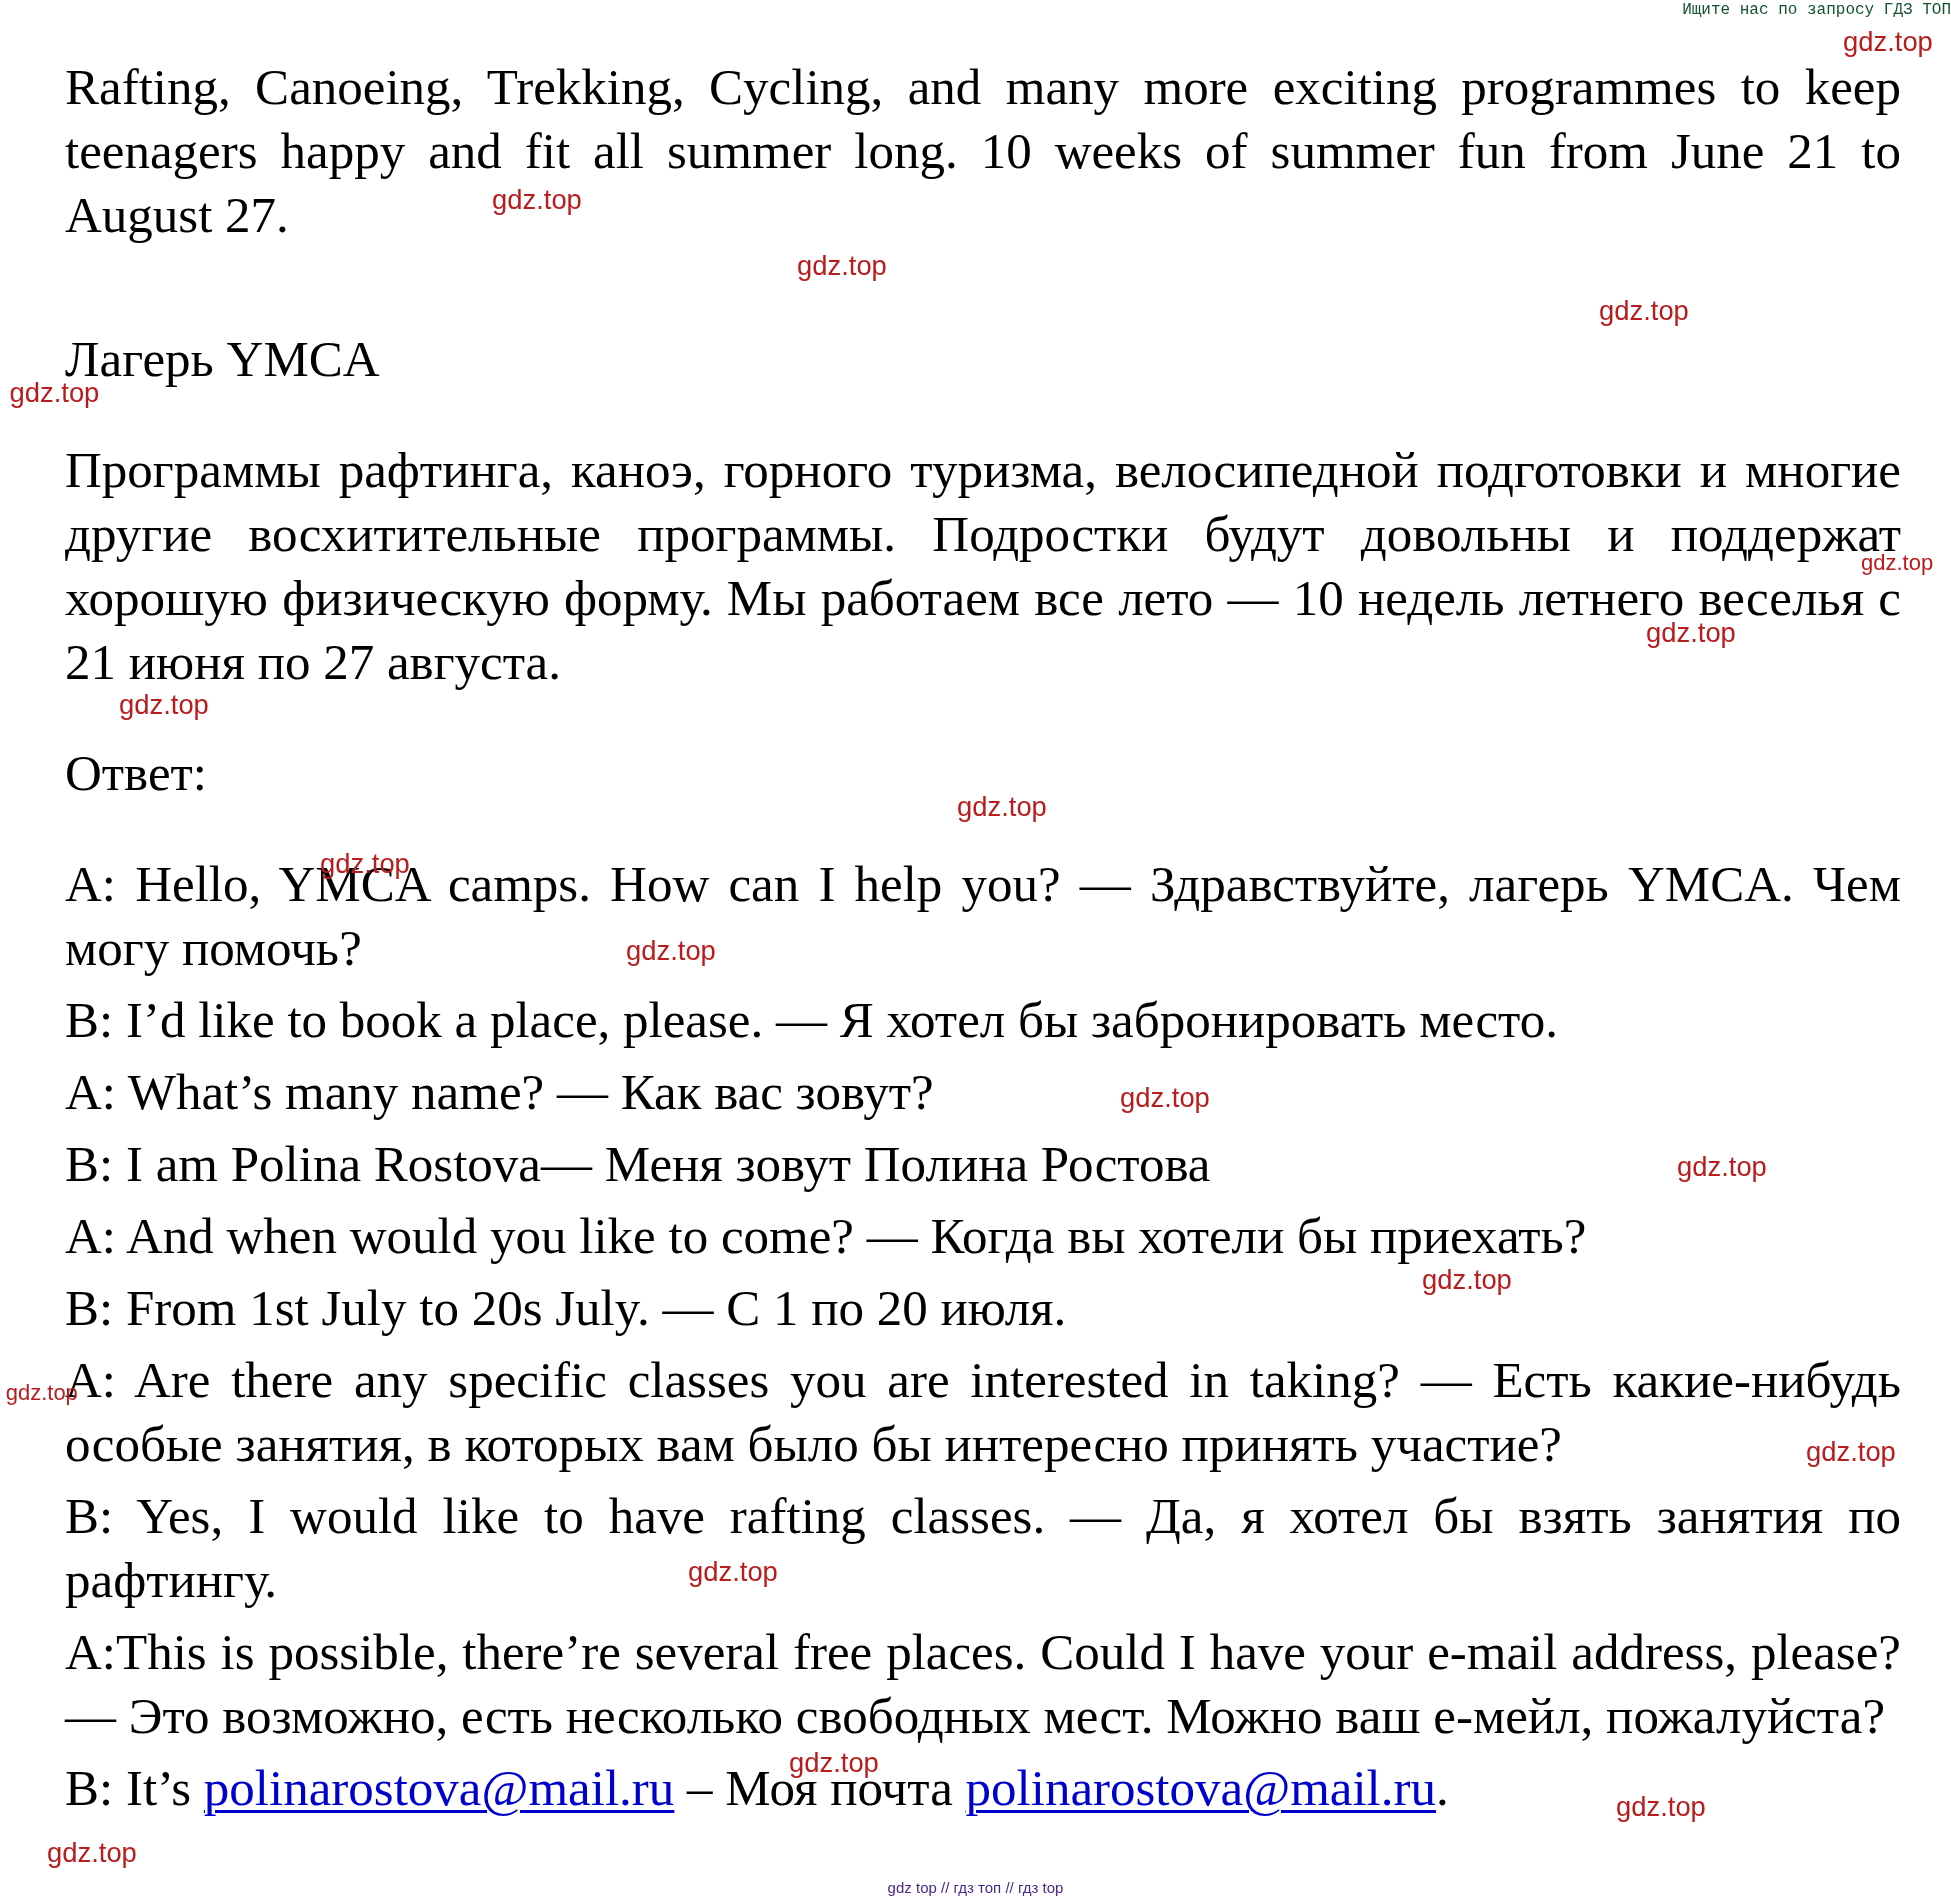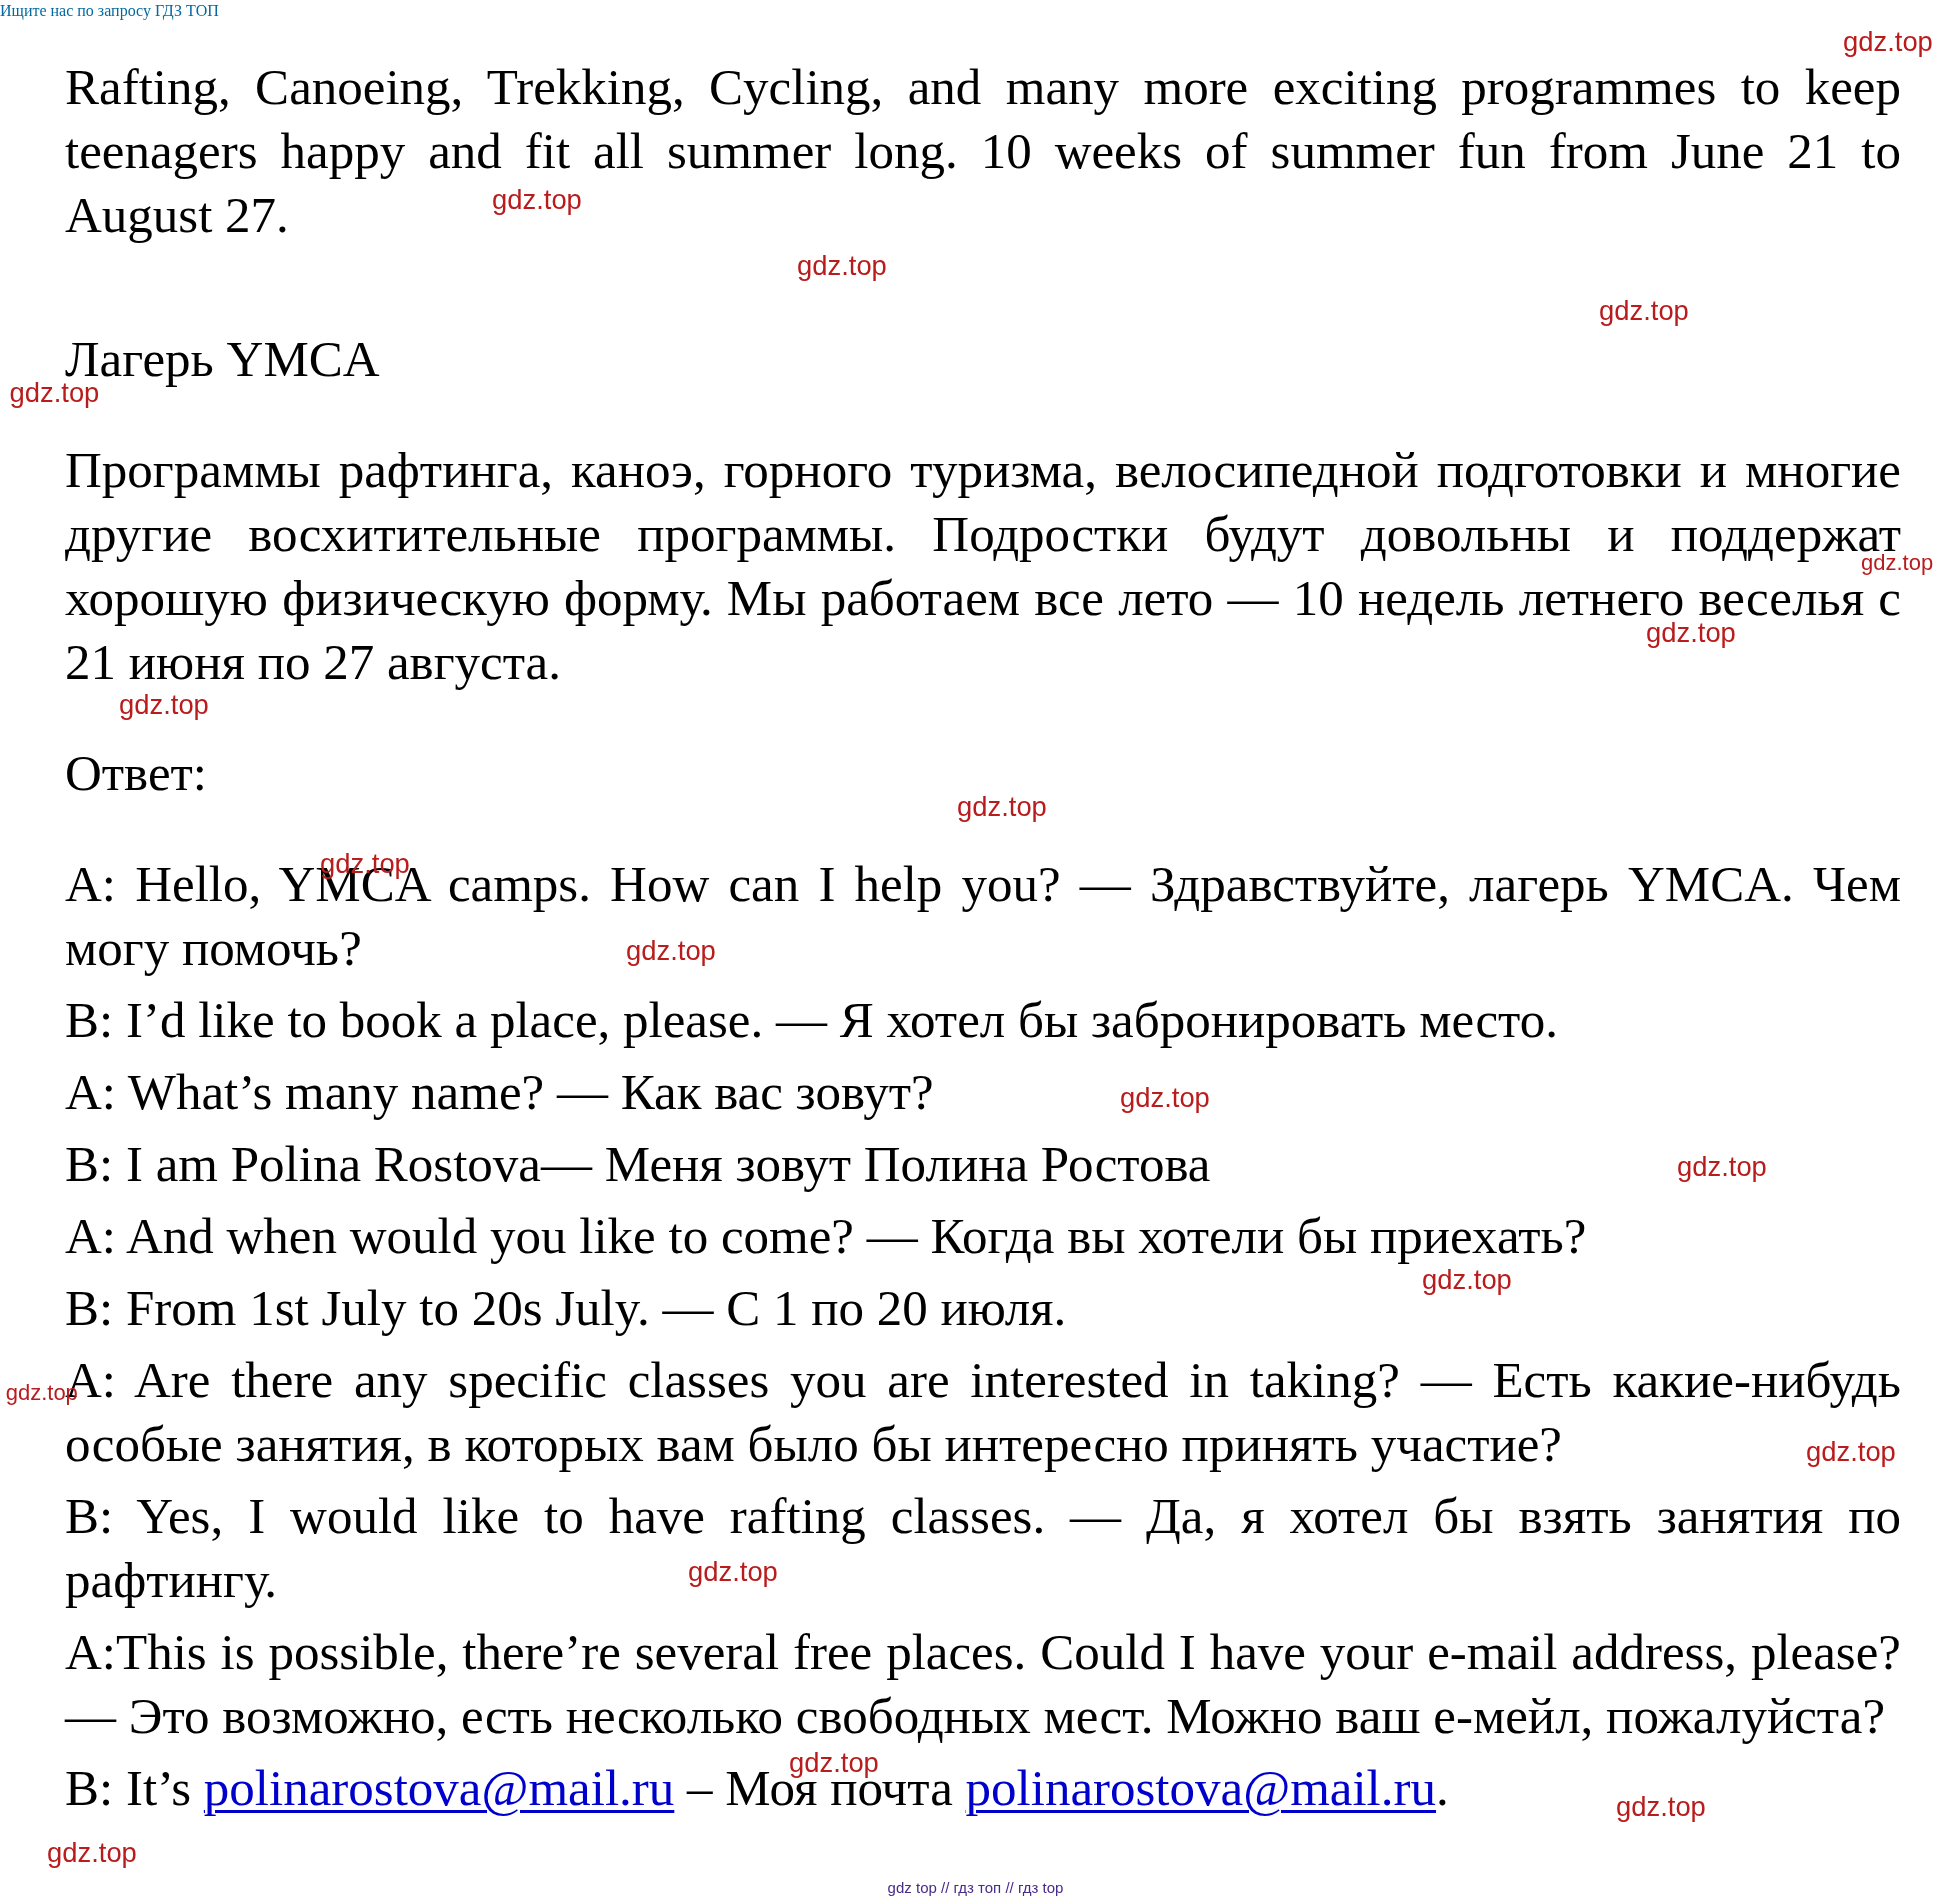--- a/index.html
+++ b/index.html
@@ -1,19 +1,19 @@
 <!DOCTYPE html>
 <html style="font-size:15px"><head>
 <meta charset="utf-8">
 <style>
   html, body { margin: 0; padding: 0; background: #ffffff; }
   body { width: 1951px; height: 1898px; position: relative; overflow: hidden; }
   .top-banner {
-    position: absolute; left: 0; top: 0; width: 1951px; text-align: left;
-    font-family: Liberation Serif, serif; font-size: 16px; color: #0369a1;
+    position: absolute; left: 0; top: 0; width: 1951px; text-align: right;
+    font-family: Liberation Mono, monospace; font-size: 16px; color: #14532d;
     line-height: 21px;
   }
   .bottom-banner {
     position: absolute; left: 0; top: 1879px; width: 1951px; text-align: center;
     font-family: "Liberation Sans", sans-serif; font-size: 15px; color: #4a2a8a;
     line-height: 17px;
   }
   .doc {
     position: absolute; left: 57px; top: 47px; width: 1852px;
     font-family: "Liberation Serif", serif; font-size: 51px; color: #000;

